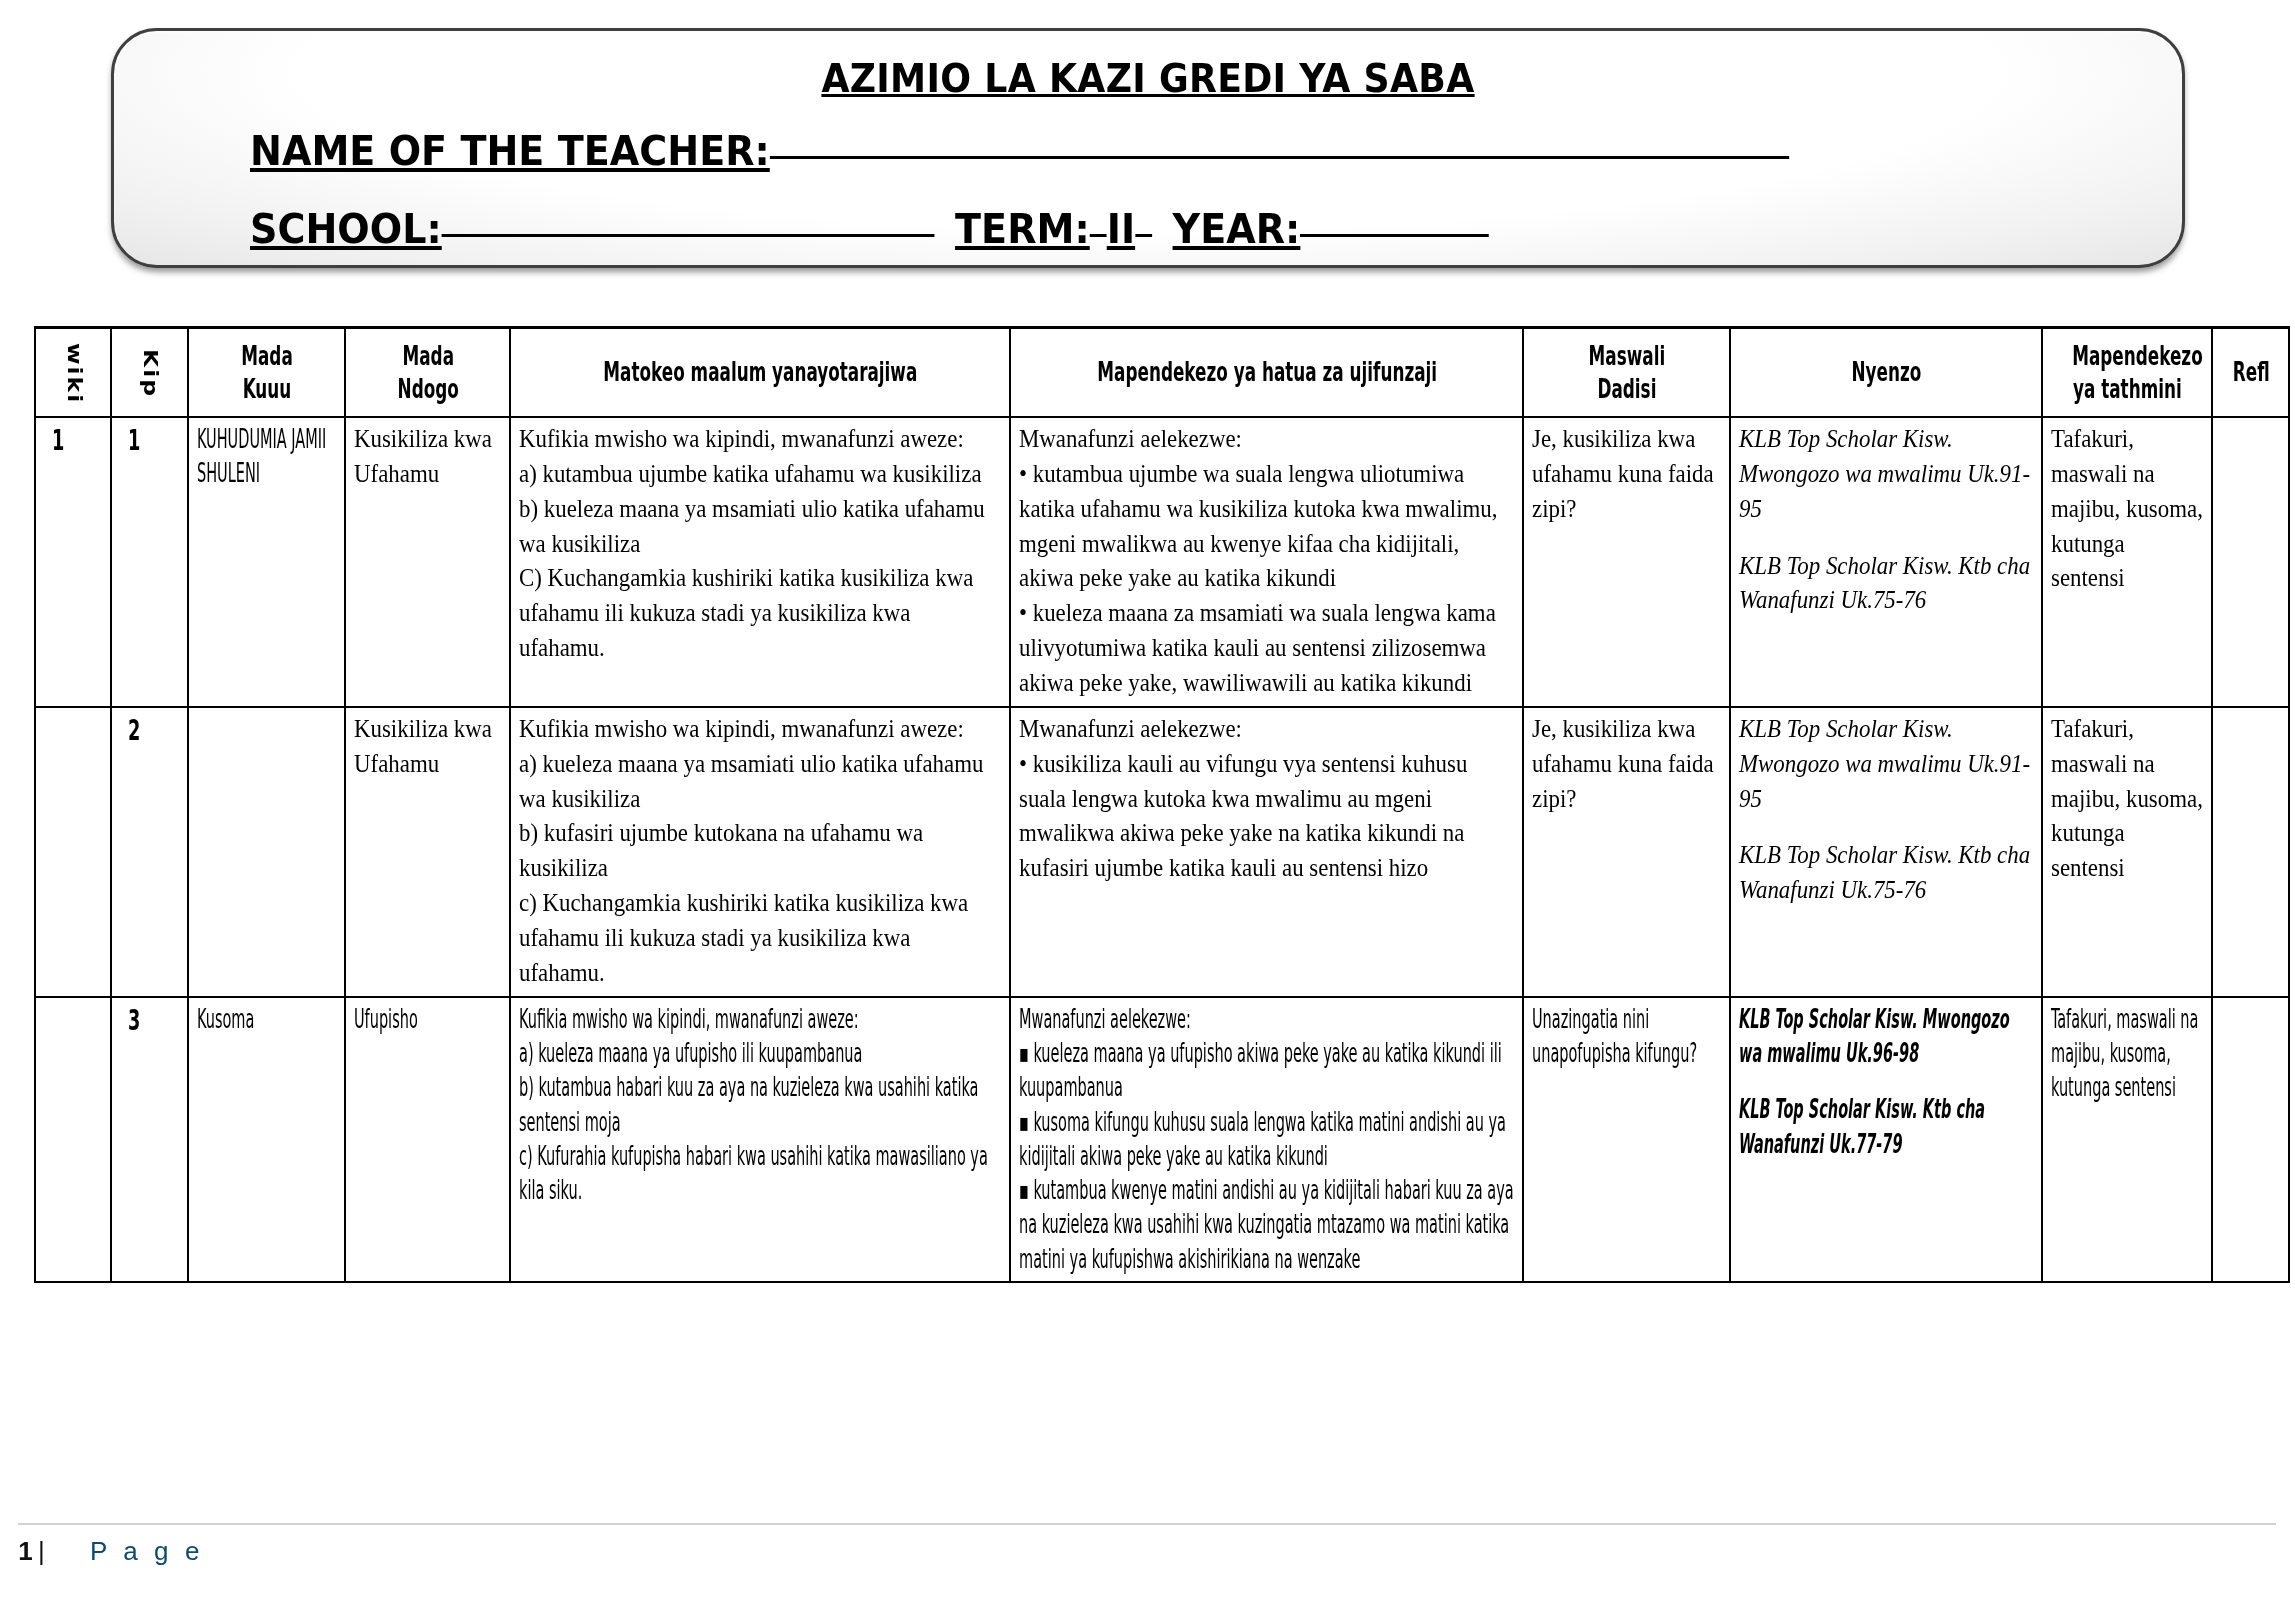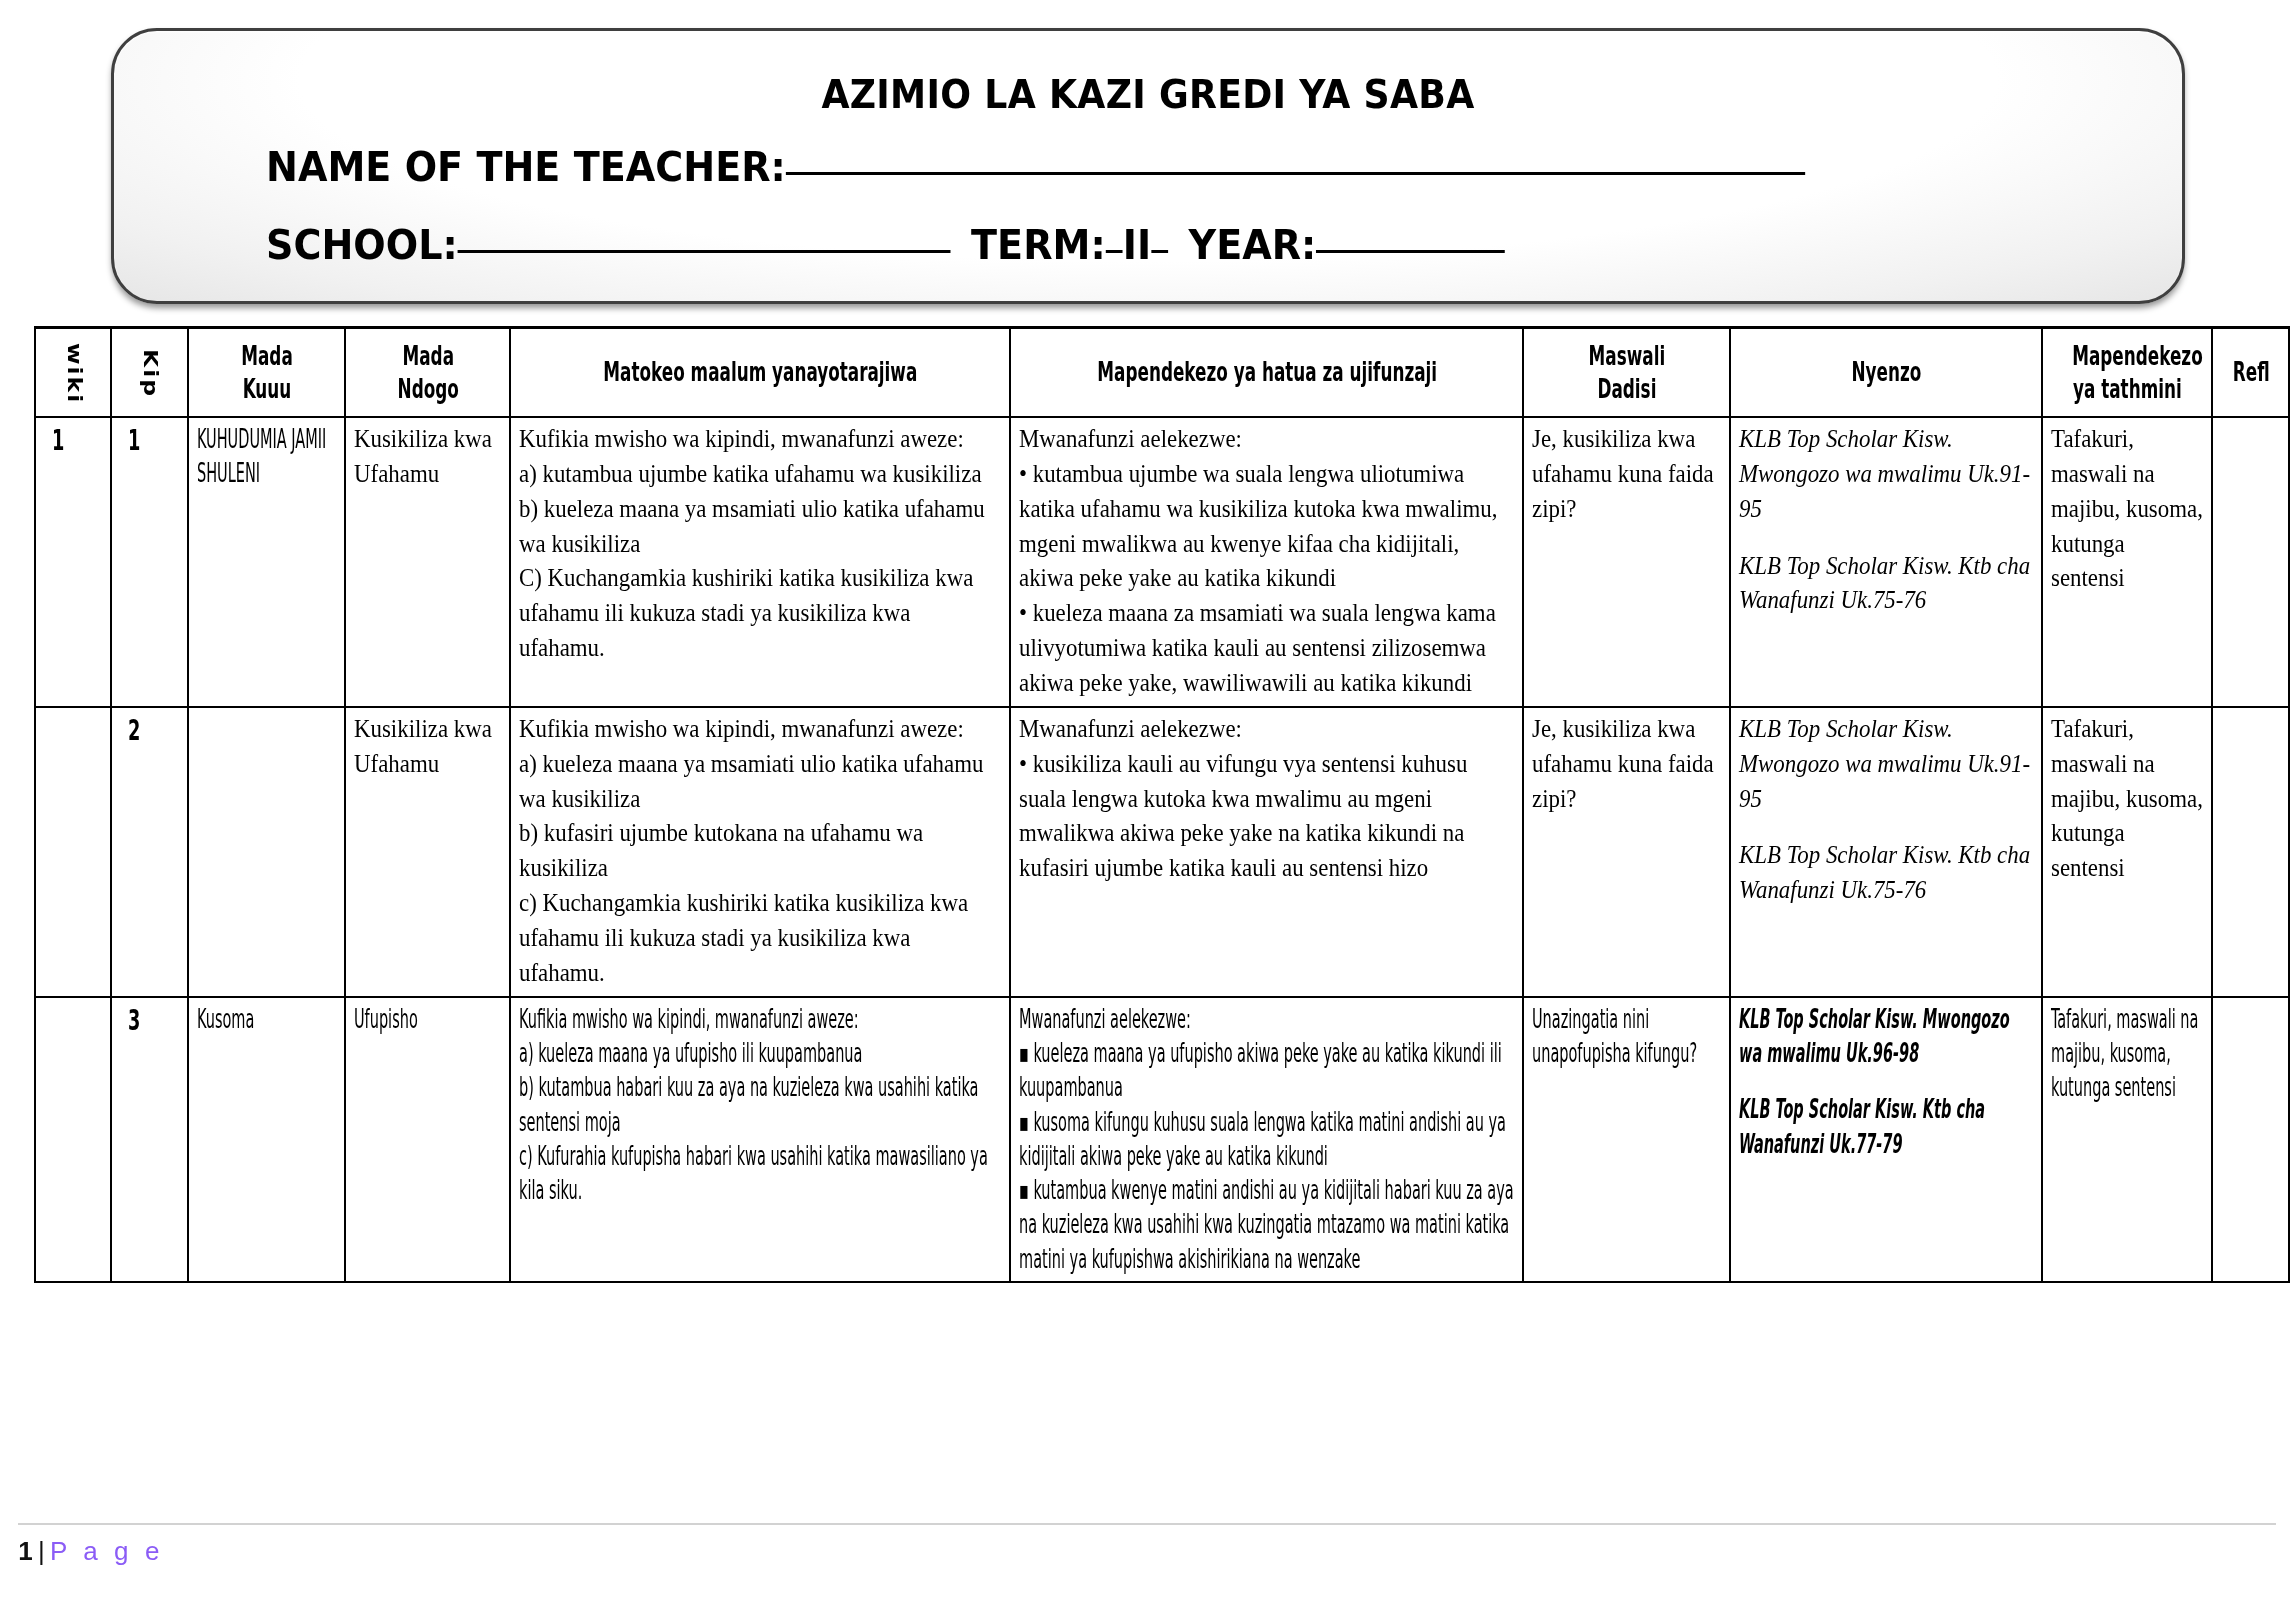--- a/index.html
+++ b/index.html
@@ -13,27 +13,28 @@
     position: relative;
     overflow: hidden;
   }
 
   
   #header-banner {
     position: absolute;
     left: 111px;
     top: 27.5px;
     width: 2074px;
-    height: 276px;
+    height: 240px;
     border: 3.3px solid #3f3f3f;
     border-radius: 46px;
     background:
       radial-gradient(ellipse at 50% 18%, #ffffff 0%, #ffffff 58%, #f1f1f1 84%, #e6e6e6 100%);
     box-shadow: 0 4.6px 6.5px -1.3px rgba(0,0,0,0.42), inset 0 1.3px 2px rgba(255,255,255,0.9);
-    padding: 16px;
+    padding: 0;
+    text-decoration: underline;
   }
   #doc-title {
     text-align: center;
     font-family: "DejaVu Sans", sans-serif;
     font-weight: bold;
     font-size: 39px;
     letter-spacing: 0.3px;
     margin-top: 25px;
     transform: scaleX(0.93);
   }
@@ -164,21 +165,21 @@
     width: 2258px;
     border-top: 2.6px solid #d2d2d2;
     padding-top: 10.5px;
   }
   #footer-inner {
     font-family: "Liberation Sans", sans-serif;
     font-size: 26px;
   }
   #footer-page-num { font-weight: bold; color: #111; }
   #footer-sep { color: #111; margin: 0 5.2px; }
-  #footer-word { color: #8b5cf6; letter-spacing: 4.6px; }
+  #footer-word { color: #0c4a6e; letter-spacing: 4.6px; margin-left: 40px; }
 </style>
 </head>
 <body>
 
 <div id="header-banner">
   <div id="doc-title">AZIMIO LA KAZI GREDI YA SABA</div>
 
   <div class="hdr-line">
     <span>NAME OF THE TEACHER:</span><span class="rule teacher"></span>
   </div>

